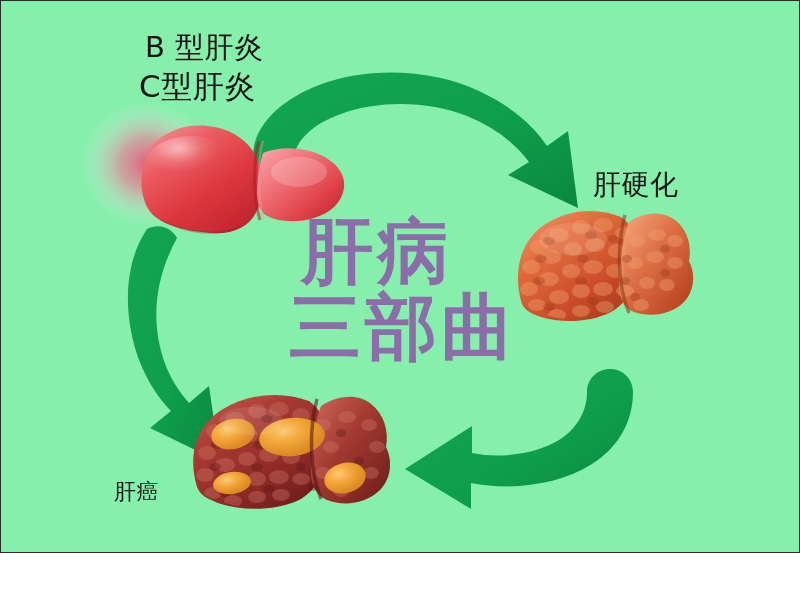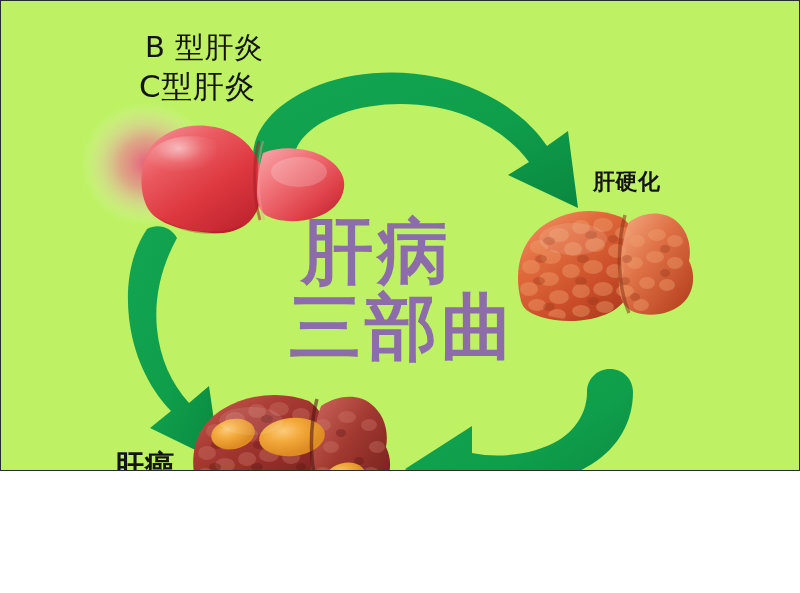--- a/index.html
+++ b/index.html
@@ -7,22 +7,22 @@
     margin: 0;
     padding: 0;
     background: #ffffff;
   }
   body {
     font-family: "DejaVu Sans", "Liberation Sans", sans-serif;
   }
   #stage {
     position: relative;
     width: 800px;
-    height: 471px;
-    background: #bef264;
+    height: 553px;
+    background: #86efac;
     border: 1px solid #2b2b2b;
     box-sizing: border-box;
     overflow: hidden;
   }
   #art {
     position: absolute;
     left: 0;
     top: 0;
     width: 800px;
     height: 593px;
@@ -42,28 +42,28 @@
   }
   #label-hep-c {
     left: 138px;
     top: 70px;
     font-size: 31px;
     font-weight: 400;
   }
   #label-cirrhosis {
     left: 592px;
     top: 170px;
-    font-size: 22px;
-    font-weight: 700;
+    font-size: 28px;
+    font-weight: 400;
   }
   #label-cancer {
     left: 113px;
-    top: 450px;
-    font-size: 30px;
-    font-weight: 700;
+    top: 480px;
+    font-size: 22px;
+    font-weight: 400;
   }
   .center-title {
     position: absolute;
     color: #8d6caa;
     font-family: "DejaVu Serif", "Liberation Serif", serif;
     font-weight: 700;
     line-height: 1;
     white-space: nowrap;
     letter-spacing: 4px;
   }

